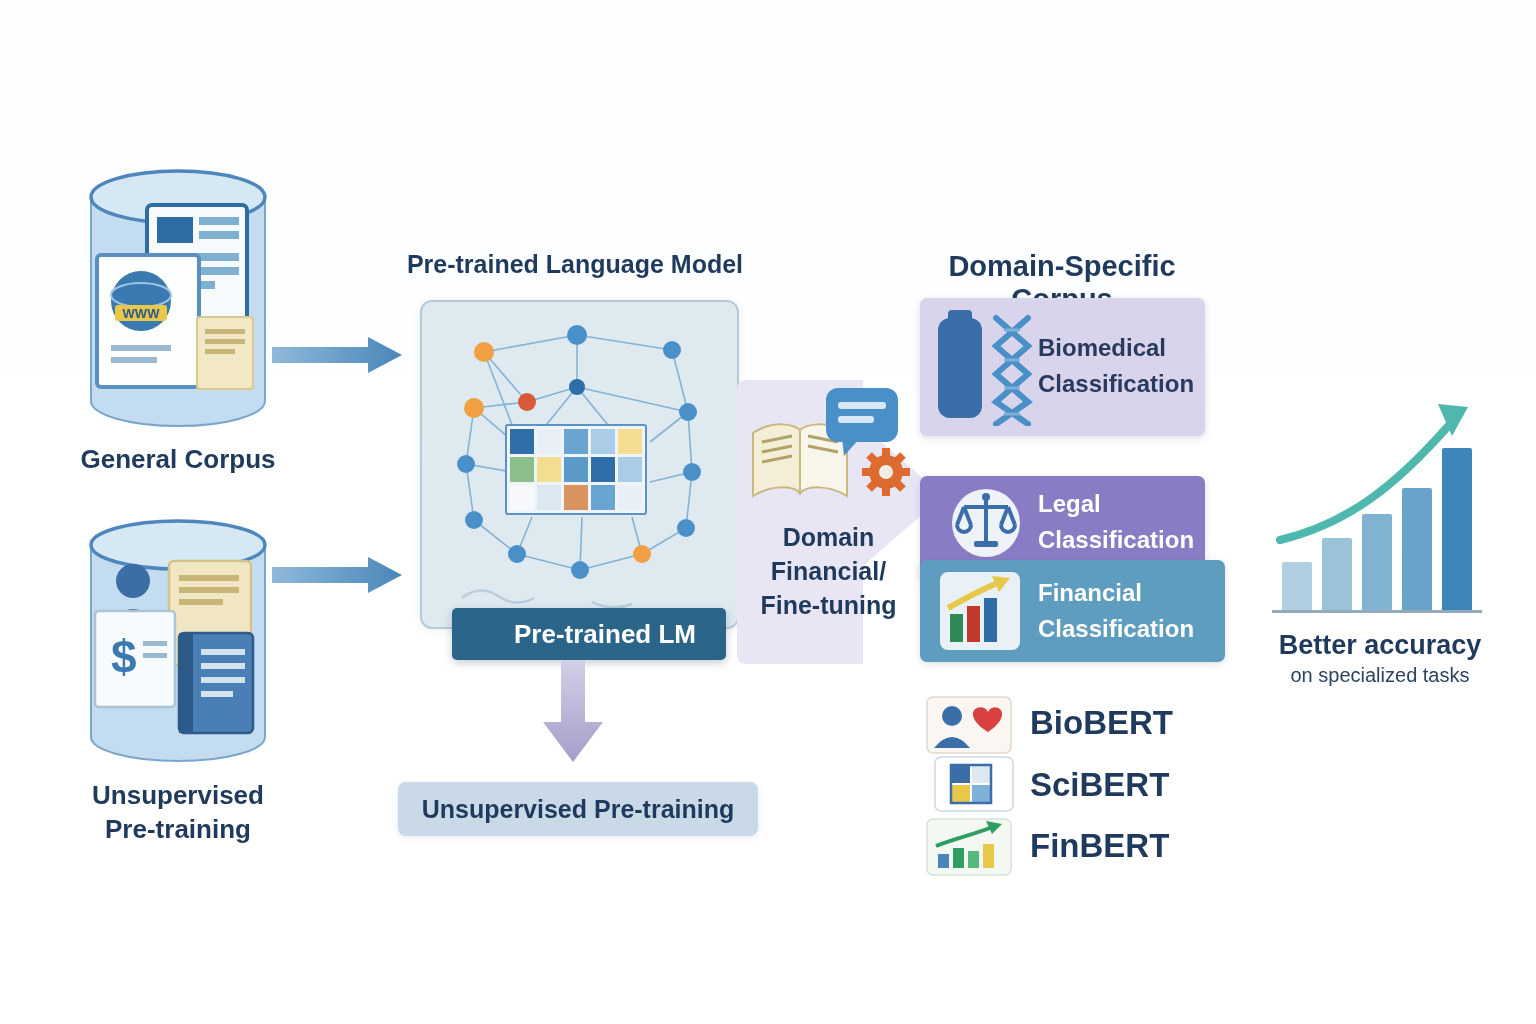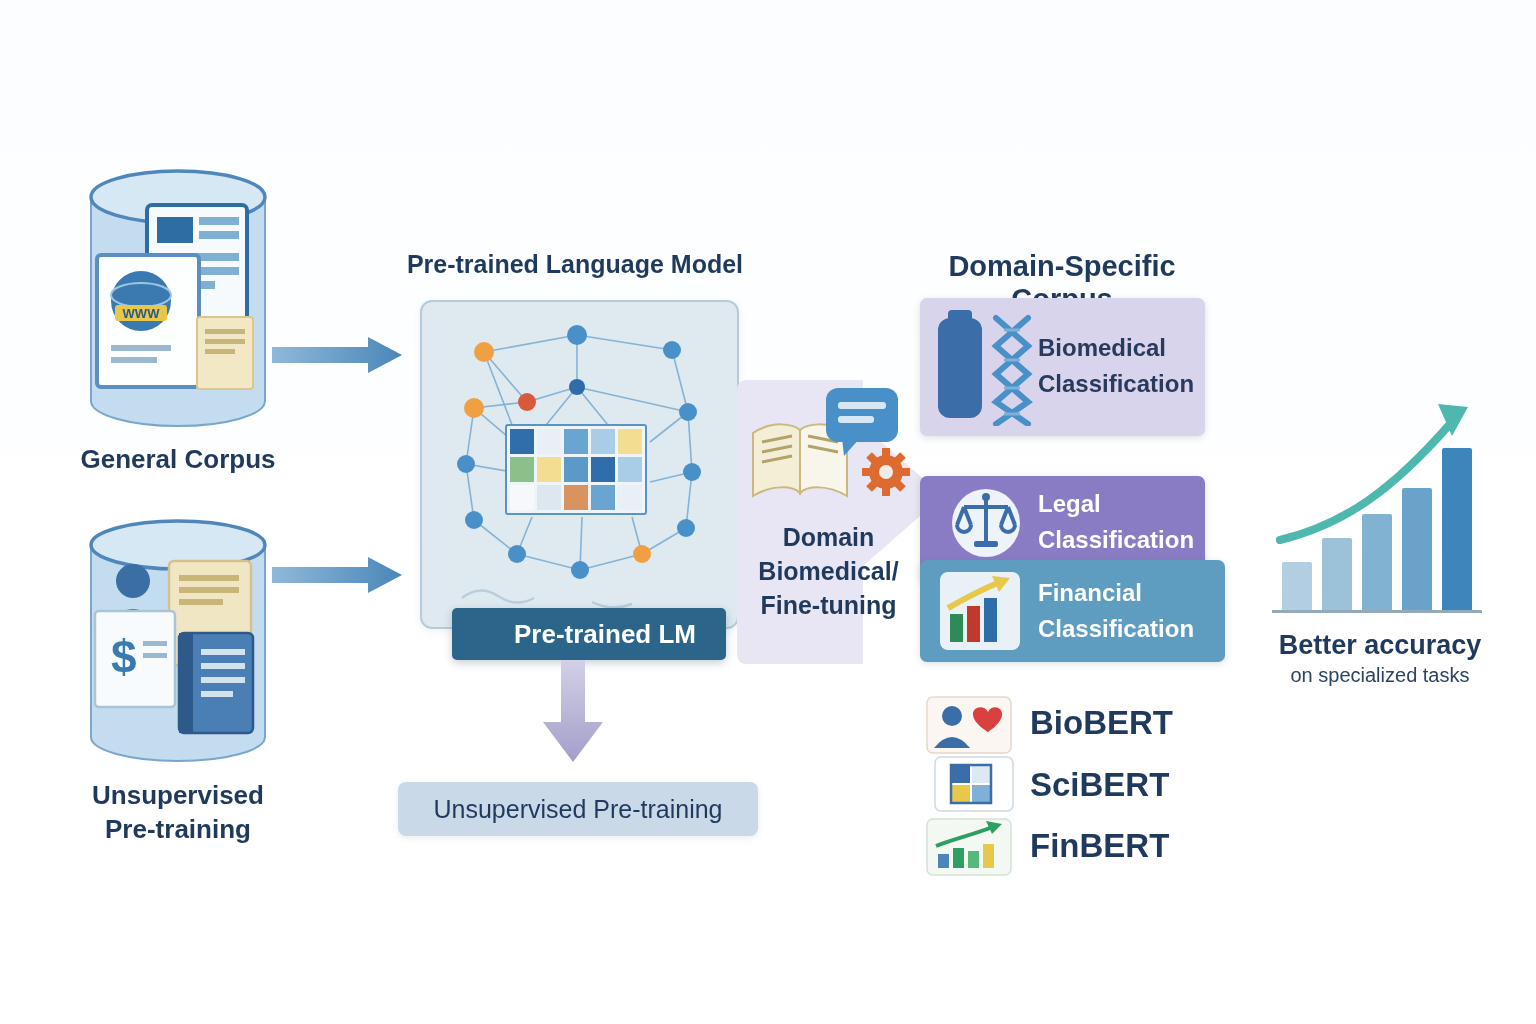--- a/index.html
+++ b/index.html
@@ -21,21 +21,21 @@
     gap:3px;padding:3px;border:2px solid #5b94c4;background:#eef4f8;border-radius:3px;
   }
   .matrix .cell{width:24px;height:25px;}
   .badge{
     position:absolute;left:452px;top:608px;width:242px;height:52px;
     border-radius:5px;color:#fff;font-weight:bold;font-size:26px;
     line-height:52px;text-align:center;box-shadow:0 3px 8px rgba(30,60,90,.25);padding-left:32px;
   }
   .bottom-label{
     position:absolute;left:398px;top:782px;width:360px;height:54px;
-    border-radius:8px;font-weight:normal;font-size:25px;line-height:54px;
+    border-radius:8px;font-weight:bold;font-size:25px;line-height:54px;
     text-align:center;color:#1f3a5c;box-shadow:0 2px 6px rgba(30,60,90,.10);
   }
   .domain-box{
     position:absolute;width:285px;border-radius:7px;
     box-shadow:0 2px 7px rgba(30,60,90,.15);
   }
   .domain-box .label{
     position:absolute;left:118px;font-weight:bold;font-size:24px;line-height:36px;width:165px;
   }
   .model-name{position:absolute;left:1030px;font-weight:bold;font-size:33px;color:#1f3a5c;}
@@ -261,21 +261,21 @@
         <g transform="rotate(315,26,26)">
             <rect x="22" y="2" width="8" height="12"></rect>
           </g>
       </g>
       <circle cx="26" cy="26" r="17" fill="#dd6a2f"></circle>
       <circle cx="26" cy="26" r="7" fill="#f0ede8"></circle>
     </g>
   </svg>
   <div class="adapt-text">
     <div>Domain</div>
-    <div>Biomedical/</div>
+    <div>Financial/</div>
     <div>Fine-tuning</div>
   </div>
 
   <div class="abs heading" style="left:897px;top:250px;width:330px;font-size:29px">Domain-Specific Corpus</div>
 
   <div class="domain-box" style="left: 920px; top: 298px; height: 138px; background: rgb(216, 212, 236);">
     <svg class="abs" style="left:16px;top:10px" width="100" height="118" viewBox="0 0 100 118">
       <rect x="12" y="2" width="24" height="14" rx="4" fill="#3b6ea8"></rect>
       <rect x="2" y="10" width="44" height="100" rx="12" fill="#3b6ea8"></rect>
       <g stroke="#4a90c8" stroke-width="6" fill="none" stroke-linecap="round">

